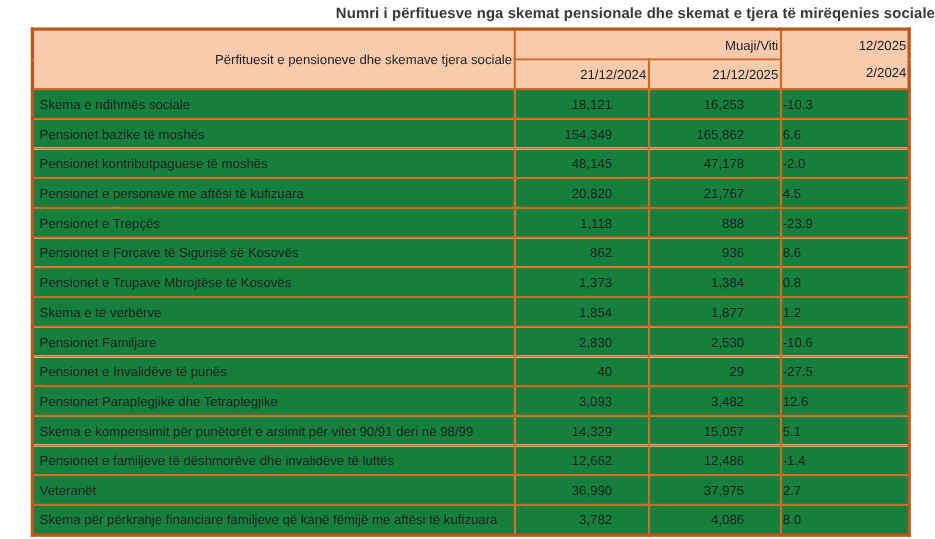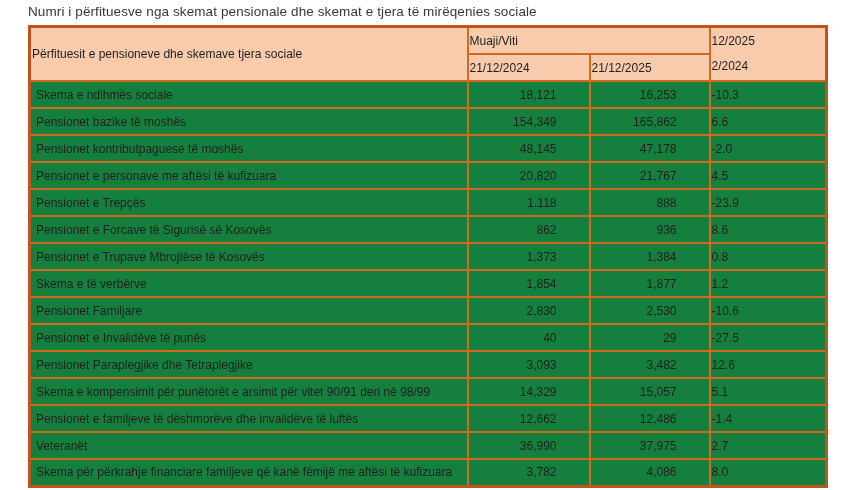--- a/index.html
+++ b/index.html
@@ -11,40 +11,40 @@
   }
   *{box-sizing:border-box;}
   html,body{margin:0;padding:0;background:#ffffff;}
   body{
     width:850px;height:490px;overflow:hidden;
     font-family:"Liberation Sans","DejaVu Sans",sans-serif;
     color:var(--text);
   }
   .page{padding:4px 0 0 28px;}
   .doc-title{
-    font-size:13.5px;font-weight:normal;color:var(--title);
-    margin:0 0 6px 0;line-height:15px;letter-spacing:0.1px;
+    font-size:13.5px;font-weight:bold;color:var(--title);
+    margin:0 0 6px 0;line-height:15px;letter-spacing:0.1px;text-align:right;
   }
   table.pension-table{
     border-collapse:collapse;table-layout:fixed;
     width:797px;
     border:3px solid var(--border-outer);
     font-size:12px;
   }
   table.pension-table th,
   table.pension-table td{
     border:2px solid var(--border);
     vertical-align:middle;
     font-weight:normal;
     color:var(--text);
     overflow:hidden;white-space:nowrap;
   }
   thead th{
     background:var(--header-bg);
-    text-align:left;
+    text-align:right;
   }
   .hrow-1 th{height:27px;}
   .hrow-2 th{height:26px;}
   .ratio-cell div{line-height:25px;}
   tbody td{height:27px;background:#15803d;}
   td.label-cell{text-align:left;padding-left:5px;}
   td.num-cell{text-align:right;padding-right:32px;}
   td.pct-cell{text-align:left;}
 </style>
 </head>

